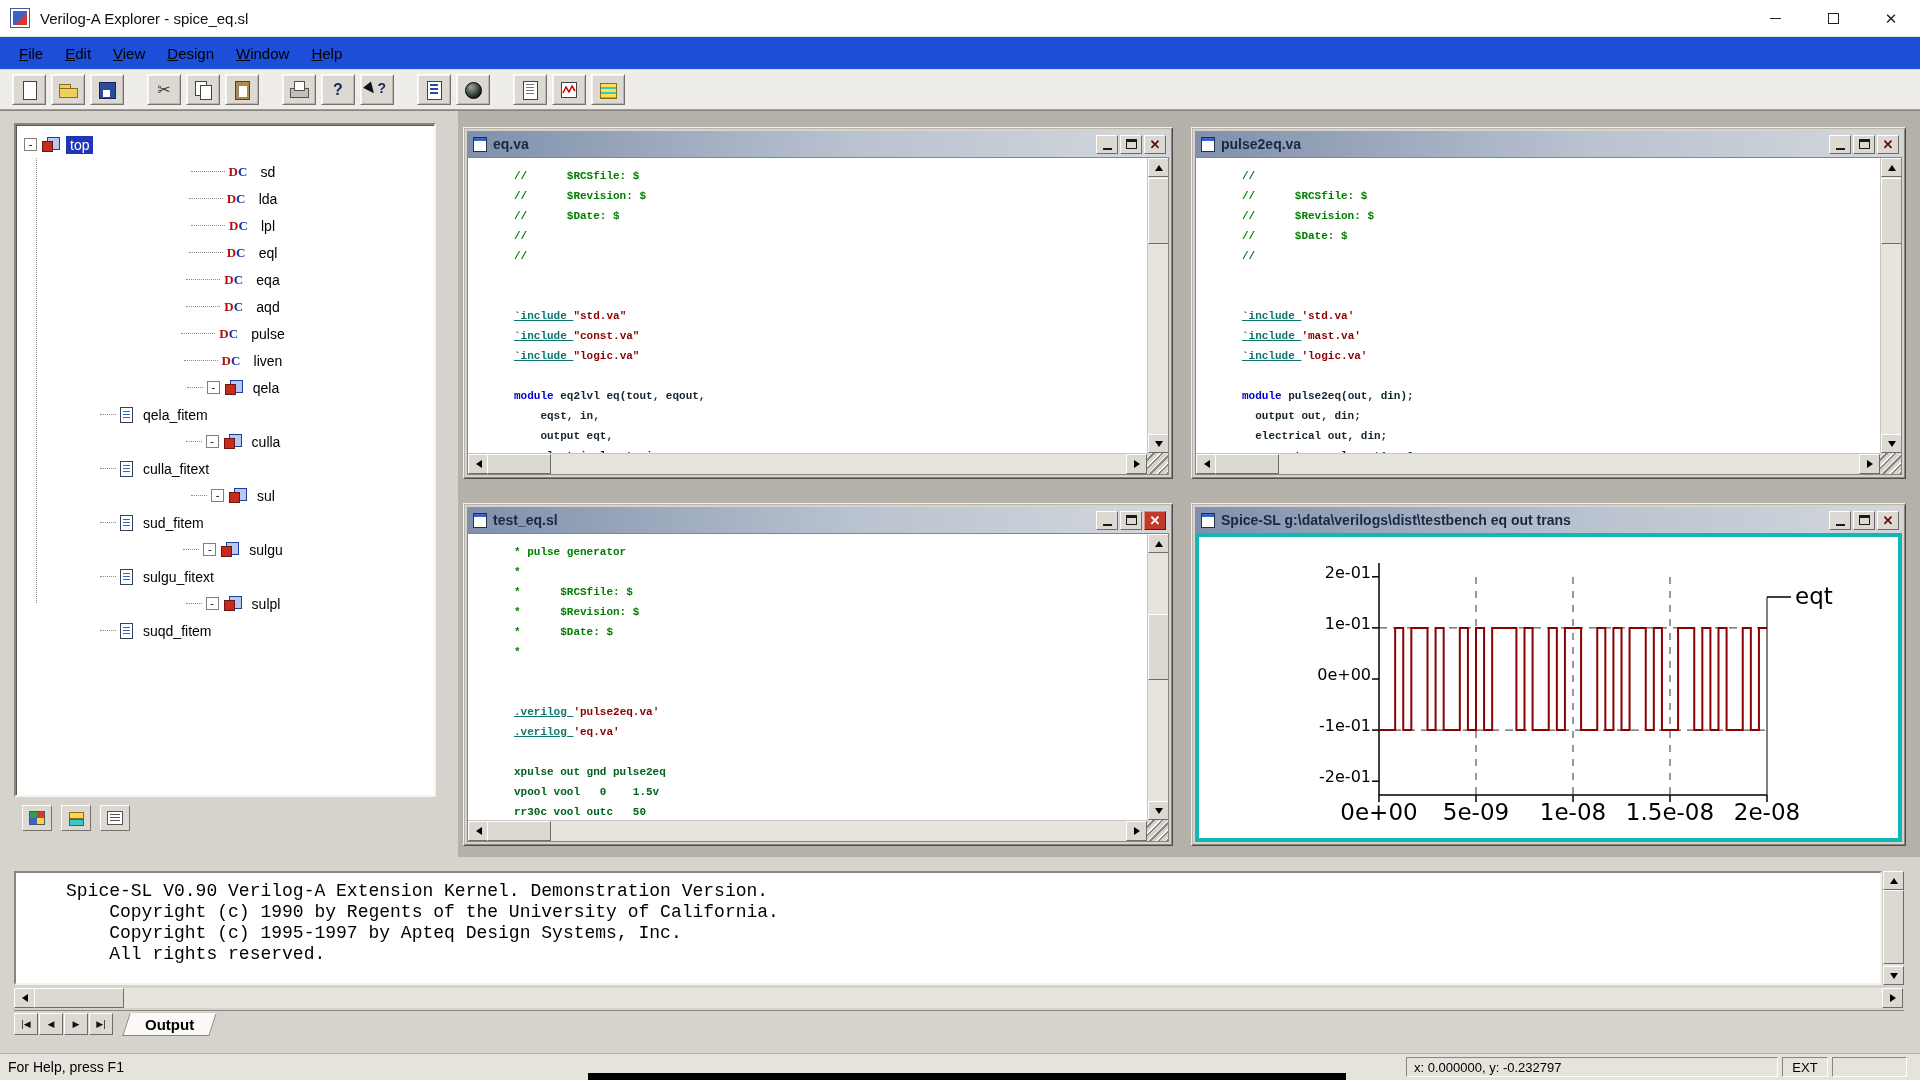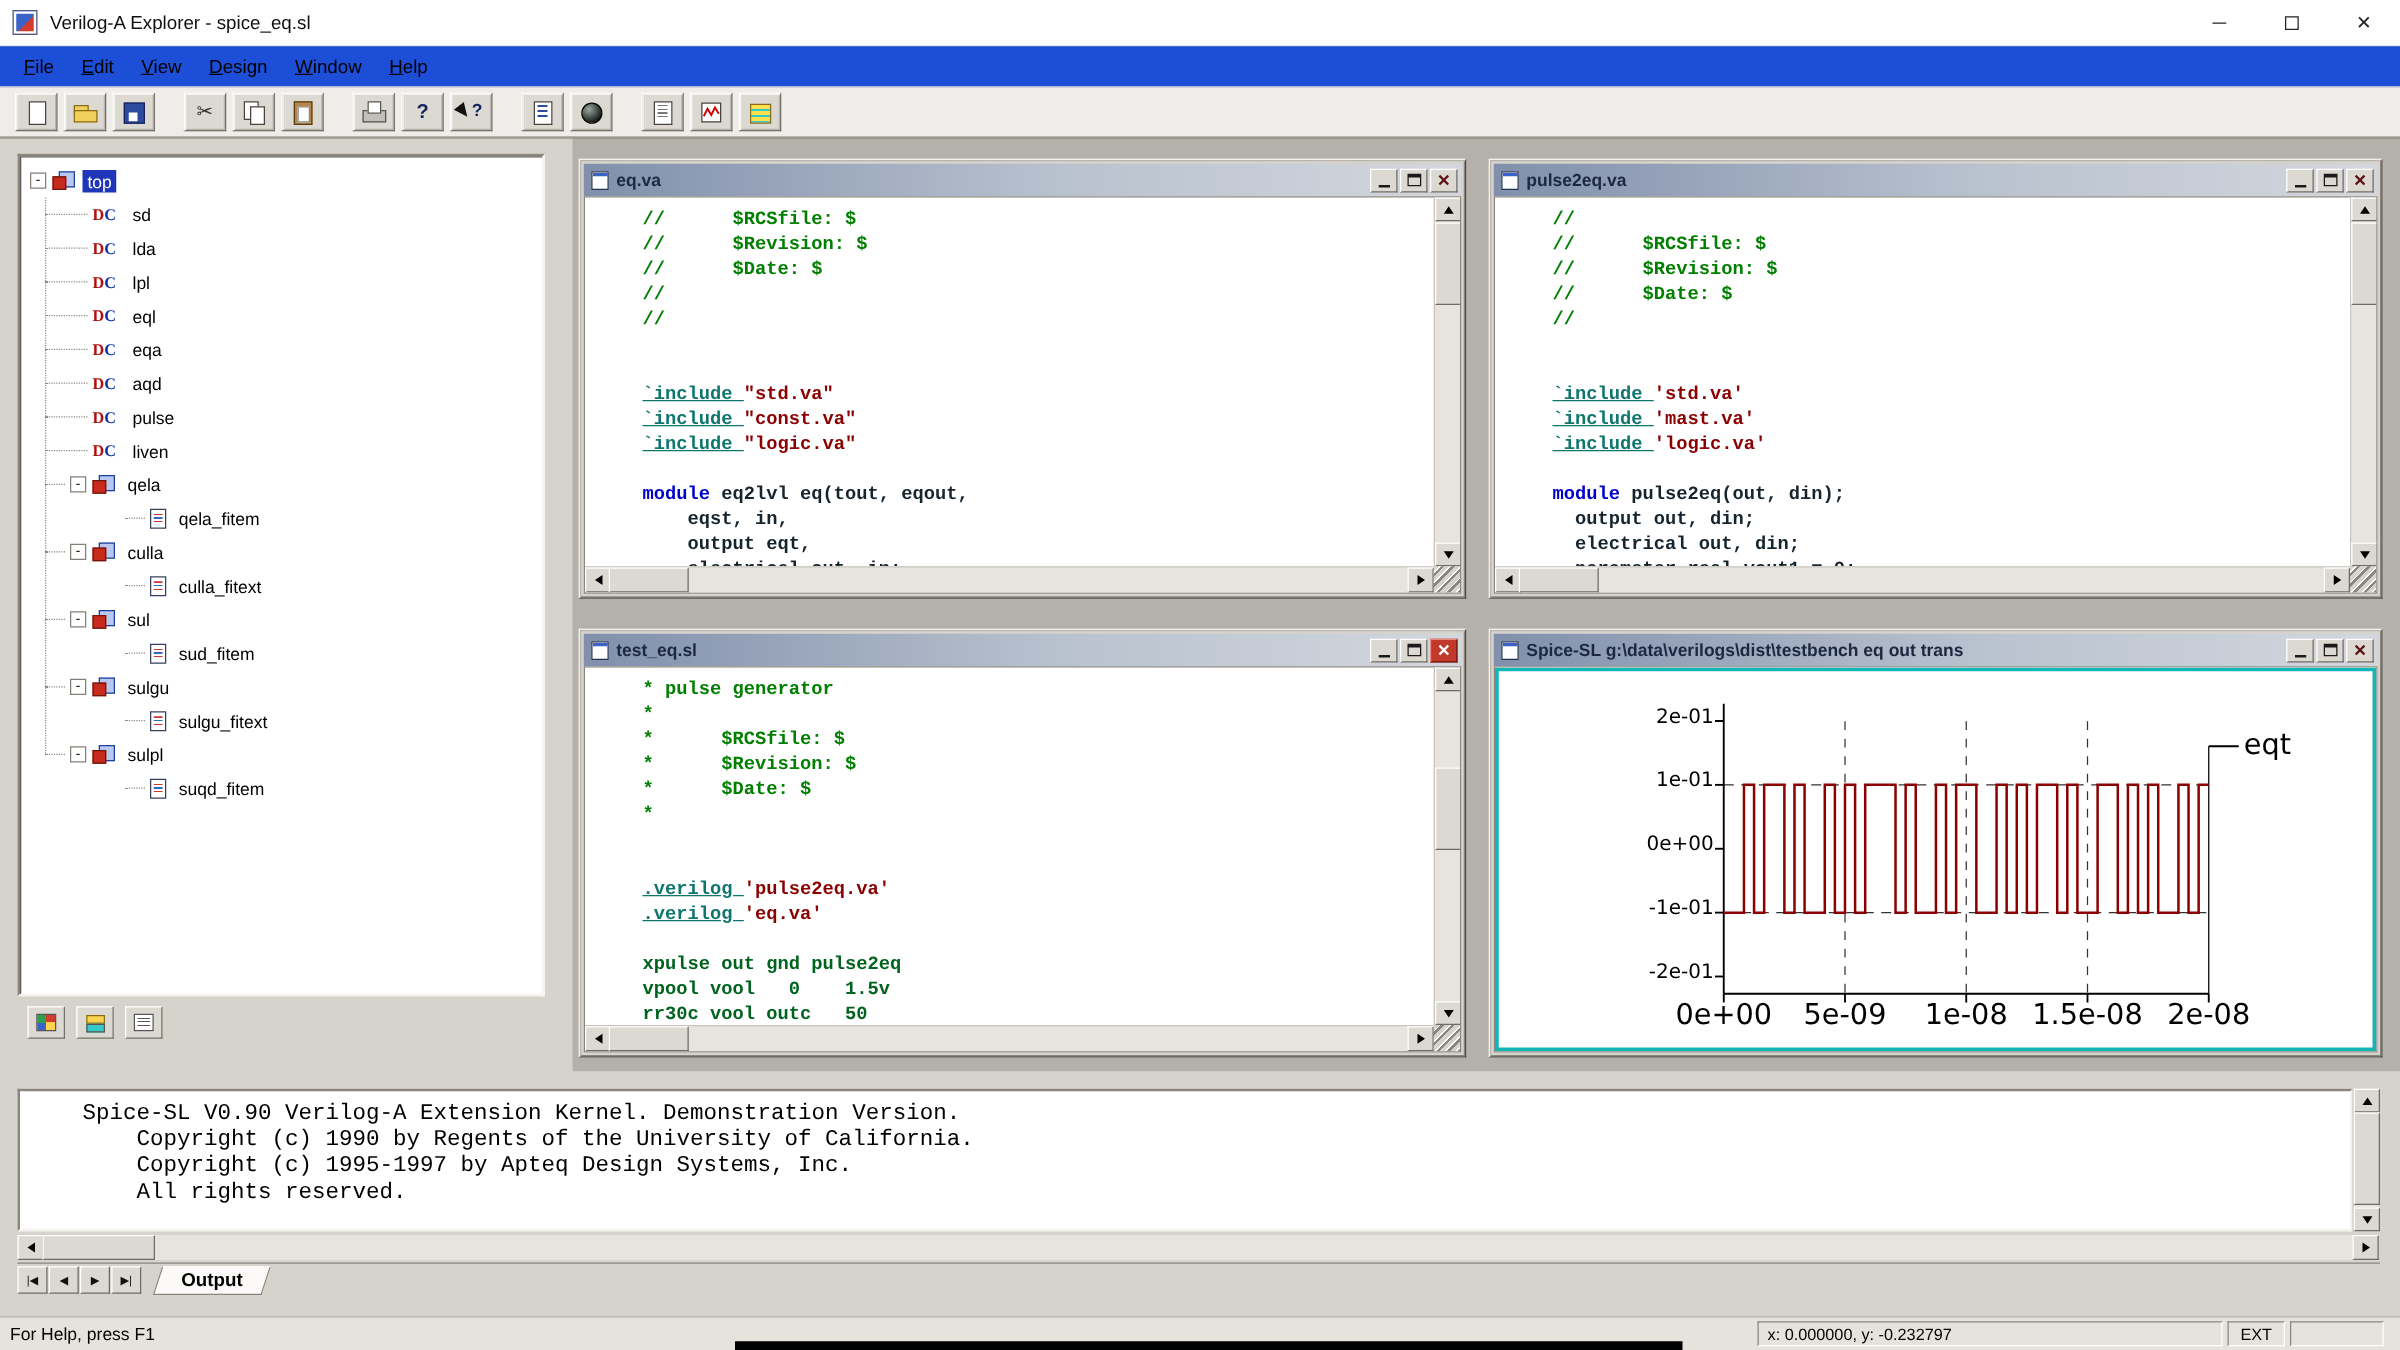--- a/index.html
+++ b/index.html
@@ -51,21 +51,21 @@
   
   .main{position:absolute;top:110px;left:0;width:1920px;height:747px;background:#b4b1aa;border-top:1px solid #8a867f;}
   .left-dock{position:absolute;left:0;top:0;width:458px;height:747px;background:#d6d3cc;}
   .tree-box{position:absolute;left:14px;top:12px;width:422px;height:674px;background:#fff;border:2px solid;border-color:#8a867f #f6f4f0 #f6f4f0 #8a867f;box-shadow:inset 1px 1px 0 #5a5751;overflow:hidden;}
   .tree{position:relative;padding:6px 0 0 0;font-size:14px;color:#000;}
   .vline{position:absolute;left:20px;top:33px;height:445px;border-left:1px dotted #8c8c8c;}
   .tree-row{display:flex;align-items:center;height:27px;position:relative;}
   .tree-row::before{content:"";display:inline-block;height:0;border-top:1px dotted #8c8c8c;}
   .d0{padding-left:8px;}
   .d0::before{width:0;}
-  .d1{padding-left:40px;}
+  .d1{padding-left:40px;justify-content:center;}
   .d1::before{width:16px;margin-left:-20px;margin-right:4px;}
   .d1.leaf{padding-left:58px;}
   .d1.leaf::before{width:34px;margin-left:-38px;margin-right:4px;}
   .d2{padding-left:104px;}
   .d2::before{width:16px;margin-left:-20px;margin-right:4px;}
   .expander{flex:none;width:13px;height:13px;border:1px solid #848078;background:#fff;color:#000;font-size:11px;line-height:10px;text-align:center;margin-right:5px;}
   .ti{flex:none;display:inline-block;margin-right:6px;position:relative;}
   .ti-module{width:18px;height:15px;}
   .ti-module::before{content:"";position:absolute;right:0;top:0;width:11px;height:11px;border:1px solid #1d3f9e;background:#b9c8f0;}
   .ti-module::after{content:"";position:absolute;left:0;bottom:0;width:9px;height:9px;background:#c62b1e;border:1px solid #6e150d;}
@@ -98,21 +98,21 @@
   .mdi-btns{display:flex;gap:2px;flex:none;}
   .mdi-btn{width:22px;height:19px;background:#dcd9d2;border:1px solid;border-color:#ffffff #6f6b66 #6f6b66 #ffffff;display:flex;align-items:center;justify-content:center;}
   .i-min{width:9px;height:2px;background:#1a1a1a;margin-top:9px;}
   .i-max{width:11px;height:10px;border:1px solid #1a1a1a;border-top:3px solid #1a1a1a;}
   .i-close{font-size:13px;font-weight:bold;color:#5a1010;line-height:1;}
   .mdi-btn.hot{background:#c0392b;border-color:#e8897c #6e150d #6e150d #e8897c;}
   .mdi-btn.hot .i-close{color:#fff;}
   .mdi-body{position:relative;background:#fff;height:calc(100% - 26px);border:1px solid #8a867f;overflow:hidden;}
 
   
-  .code{position:absolute;left:0;top:0;right:21px;bottom:21px;overflow:hidden;padding:8px 0 0 46px;font-family:"Liberation Mono","DejaVu Sans Mono",monospace;font-size:15px;font-weight:bold;line-height:20px;}
+  .code{position:absolute;left:0;top:0;right:21px;bottom:21px;overflow:hidden;padding:8px 0 0 46px;font-family:"Liberation Mono","DejaVu Sans Mono",monospace;font-size:11px;font-weight:bold;line-height:20px;}
   .code-line{white-space:pre;height:20px;}
   .c-cm{color:#007f00;}
   .c-kw{color:#0f766e;text-decoration:underline;}
   .c-kw2{color:#0000cd;}
   .c-str{color:#8b0000;}
   .c-tx{color:#16242e;}
   .c-gr{color:#00631e;}
 
   
   .vsb{position:absolute;top:0;right:0;width:21px;bottom:21px;background:#e7e4de;border-left:1px solid #c9c5be;}

